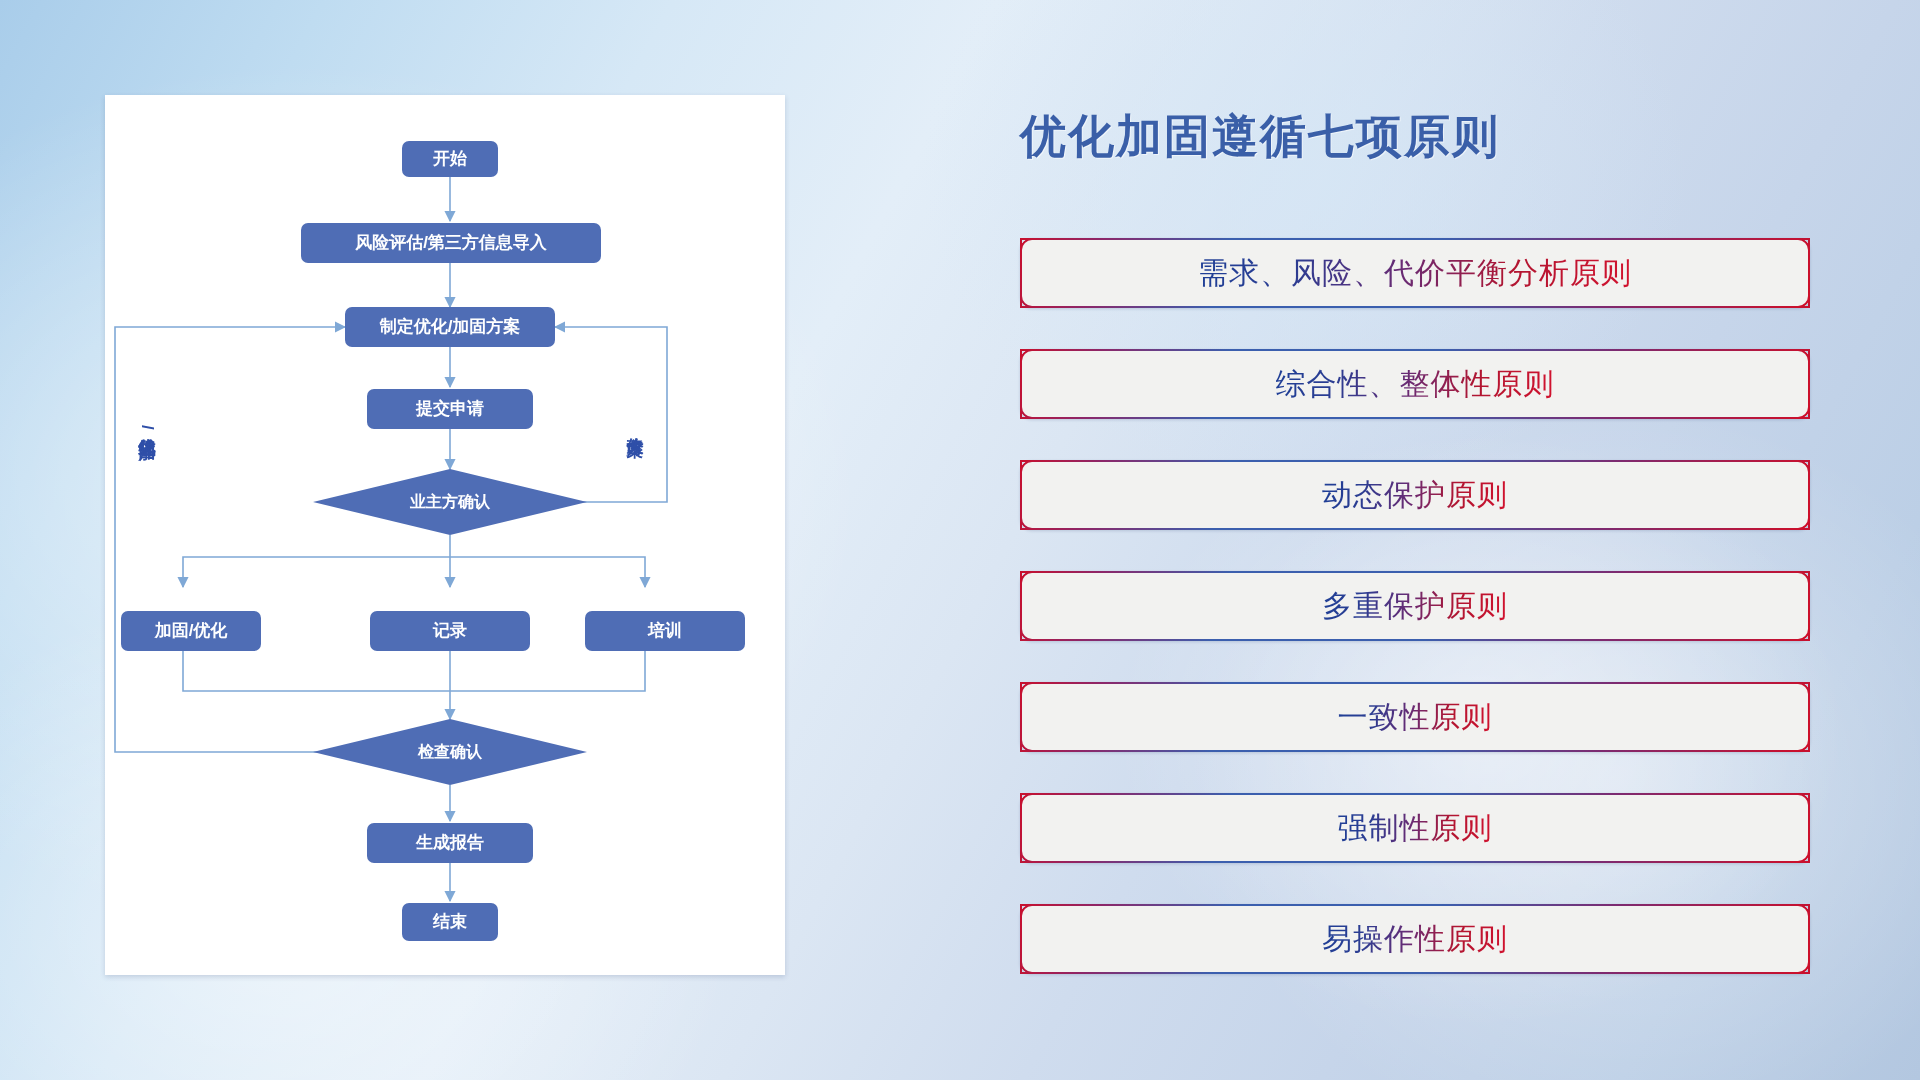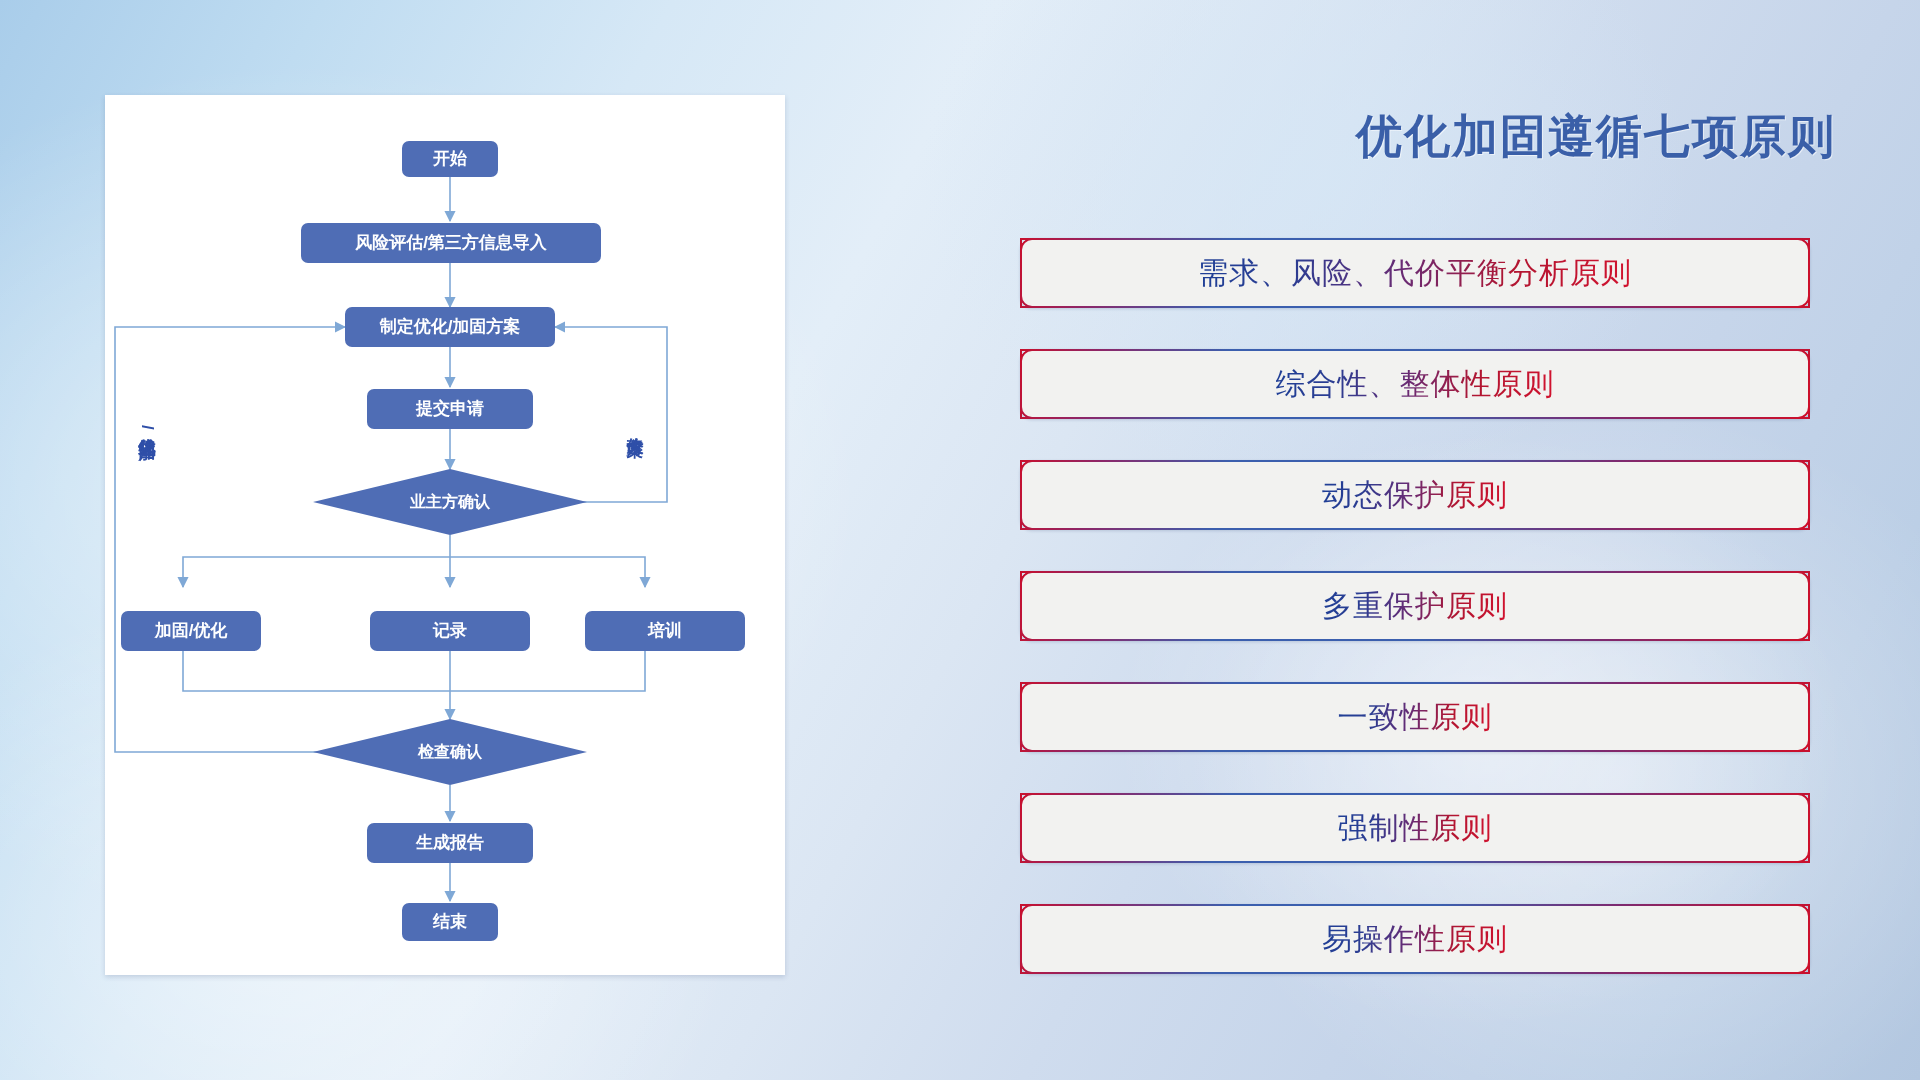--- a/index.html
+++ b/index.html
@@ -71,23 +71,23 @@
   }
 
   
   #right-pane {
     position: absolute;
     left: 1020px; top: 0;
     width: 820px; height: 1080px;
   }
   #principles-title {
     position: absolute;
-    left: 16px; top: 106px;
+    left: 0; top: 106px;
     width: 800px;
-    text-align: right;
+    text-align: left;
     font-size: 46px;
     font-weight: bold;
     letter-spacing: 2px;
     color: #3a5fa8;
     text-shadow: 1px 1px 0 rgba(255,255,255,0.55);
   }
   #principle-list {
     position: absolute;
     left: 0px; top: 238px;
     width: 800px;

